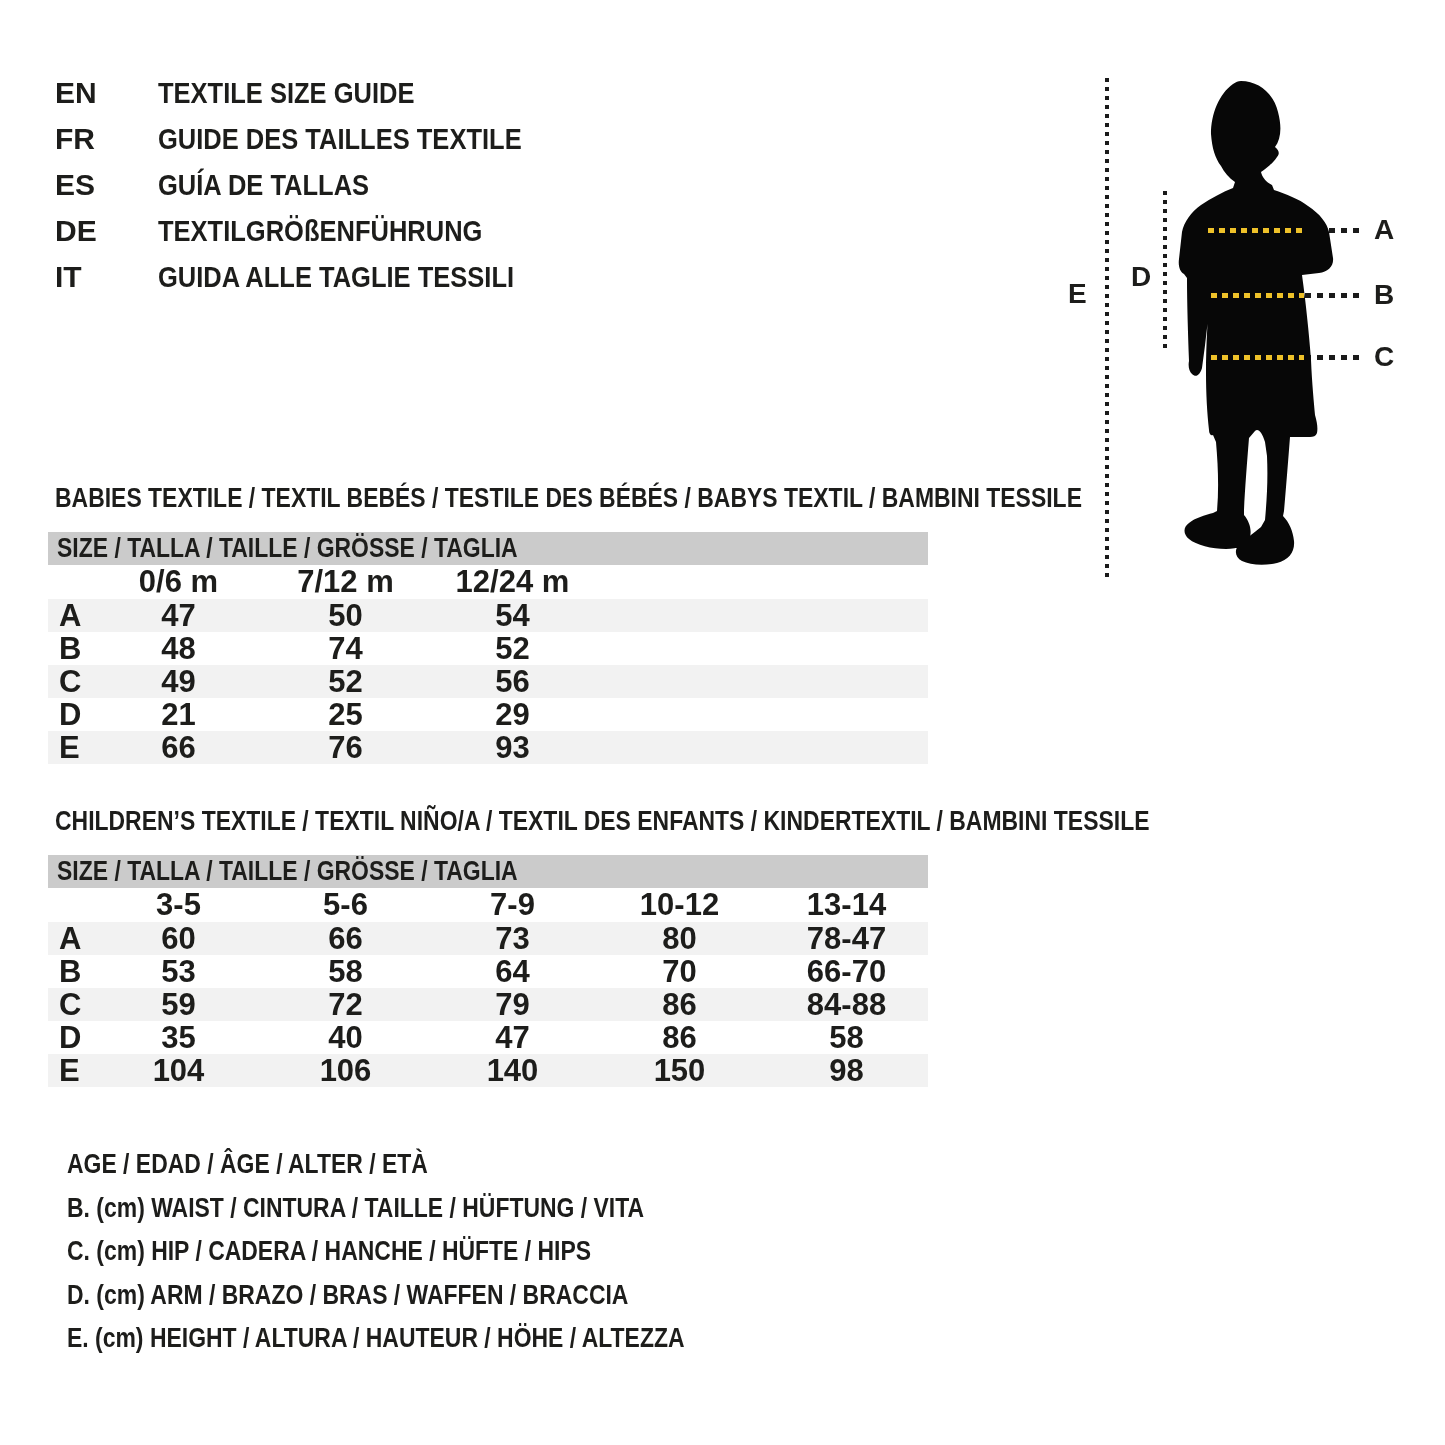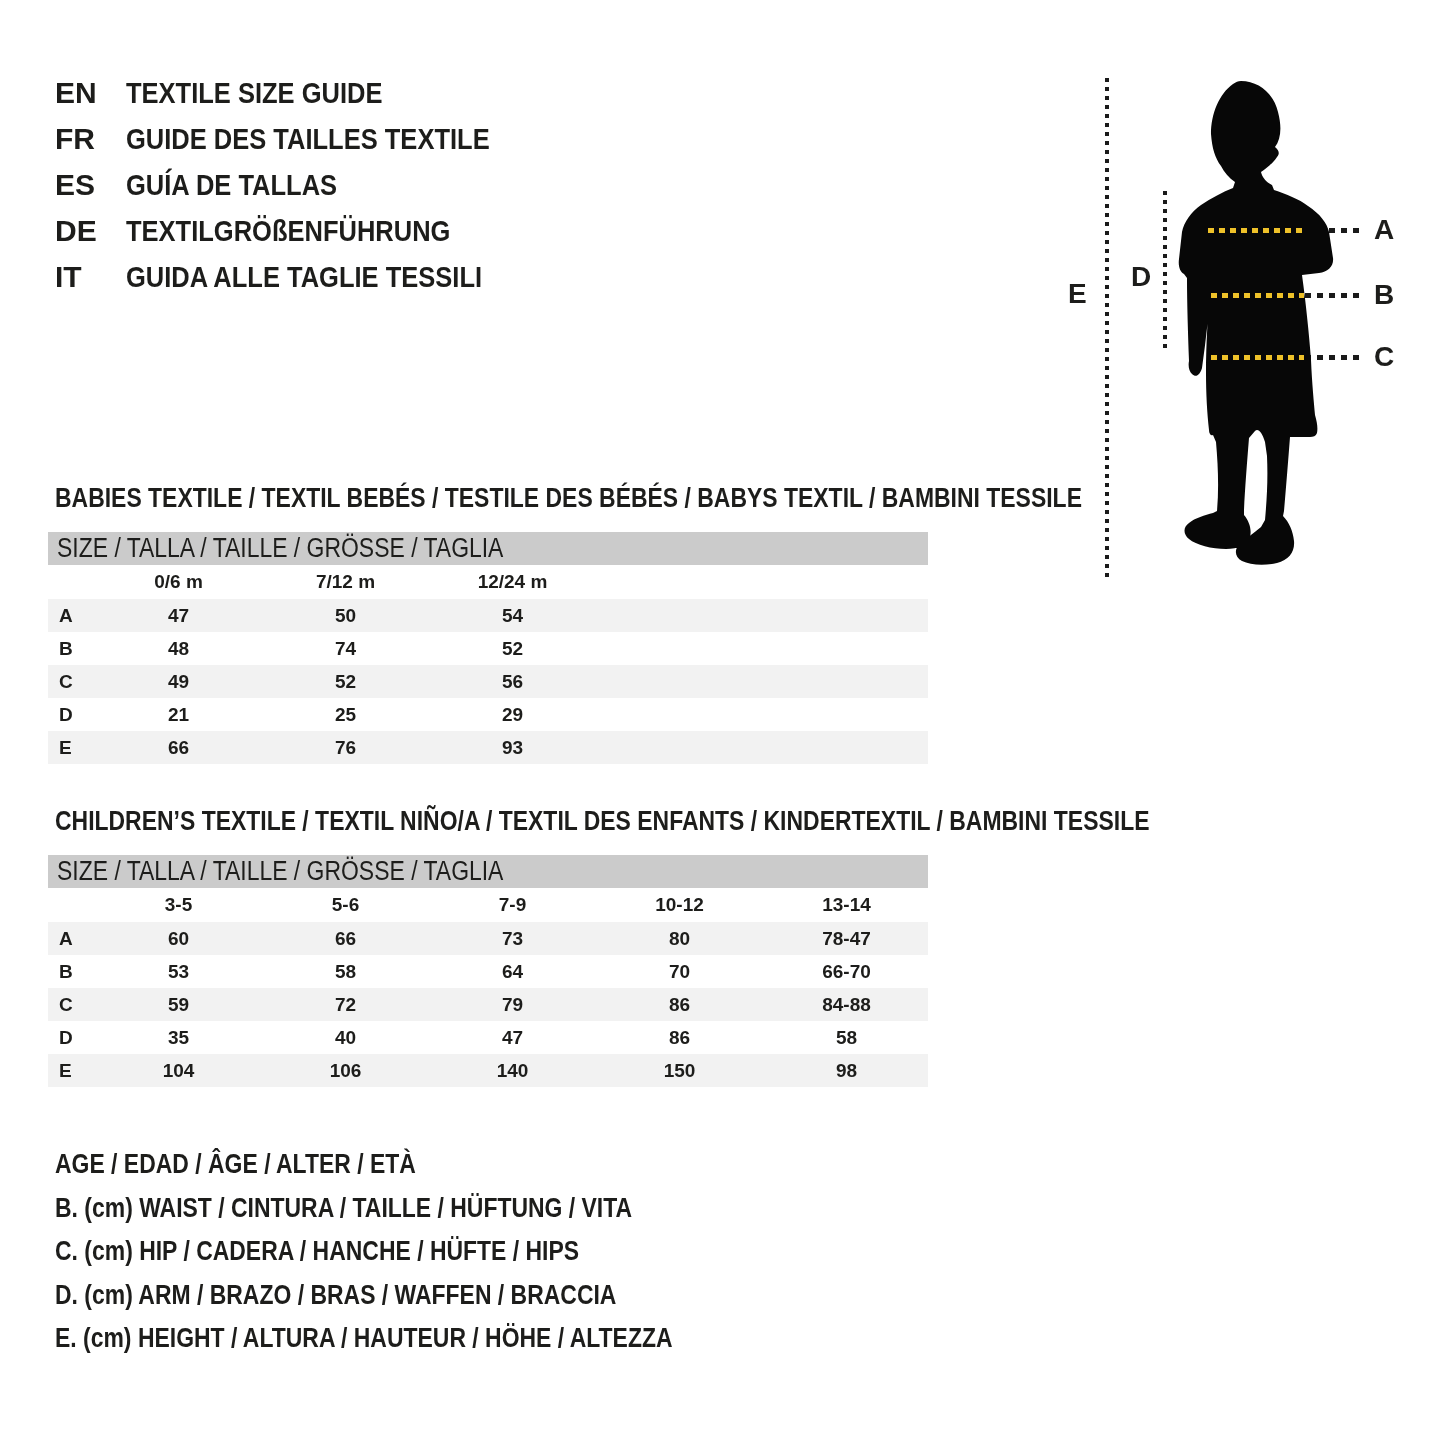--- a/index.html
+++ b/index.html
@@ -4,32 +4,32 @@
 <style>
   html,body{margin:0;padding:0;background:#ffffff;}
   #canvas{
     position:relative;width:1445px;height:1445px;background:#ffffff;
     font-family:"Liberation Sans", sans-serif;color:#1d1d1b;overflow:hidden;
   }
   .abs{position:absolute;}
   .cond{transform:scaleX(0.85);transform-origin:0 50%;white-space:nowrap;}
 
   
-  .lang-row{display:flex;height:46px;align-items:center;font-size:30px;font-weight:700;}
+  .lang-row{display:flex;height:46px;align-items:center;font-size:30px;font-weight:700;gap:32px;}
   .lang-code{width:71px;flex:0 0 71px;}
   .lang-title{white-space:nowrap;}
 
   
   .section-title{font-size:27px;font-weight:700;white-space:nowrap;}
 
   
   .size-table{position:absolute;left:48px;width:880px;}
   .bar{height:33px;background:#cbcbcb;display:flex;align-items:center;
-       padding-left:9px;box-sizing:border-box;font-size:27px;font-weight:400;}
-  .trow{display:flex;height:33px;align-items:center;font-size:19px;font-weight:700;}
+       padding-left:9px;box-sizing:border-box;font-size:27px;font-weight:700;}
+  .trow{display:flex;height:33px;align-items:center;font-size:31px;font-weight:700;}
   .trow.colhead{height:34px;}
   .label-cell{width:47px;flex:0 0 47px;padding-left:11px;box-sizing:border-box;}
   .val-cell{width:167px;flex:0 0 167px;text-align:center;}
   .stripe{background:#f2f2f2;}
 
   
   .legend-line{height:43.5px;display:flex;align-items:center;font-size:27px;font-weight:700;}
 
   
   .vdots{width:4px;background:repeating-linear-gradient(to bottom,#1a1a1a 0 4px,transparent 4px 9px);}
@@ -244,21 +244,21 @@
           <div class="label-cell">E</div>
           <div class="val-cell">104</div>
           <div class="val-cell">106</div>
           <div class="val-cell">140</div>
           <div class="val-cell">150</div>
           <div class="val-cell">98</div>
         </div>
       </div>
   </div>
 
-  <div class="abs" style="left:55px;top:1143px;">
+  <div class="abs" style="left:67px;top:1143px;">
     <div class="legend-line">
         <span class="cond">AGE / EDAD / ÂGE / ALTER / ETÀ</span>
       </div>
     <div class="legend-line">
         <span class="cond">B. (cm) WAIST / CINTURA / TAILLE / HÜFTUNG / VITA</span>
       </div>
     <div class="legend-line">
         <span class="cond">C. (cm) HIP / CADERA / HANCHE / HÜFTE / HIPS</span>
       </div>
     <div class="legend-line">

